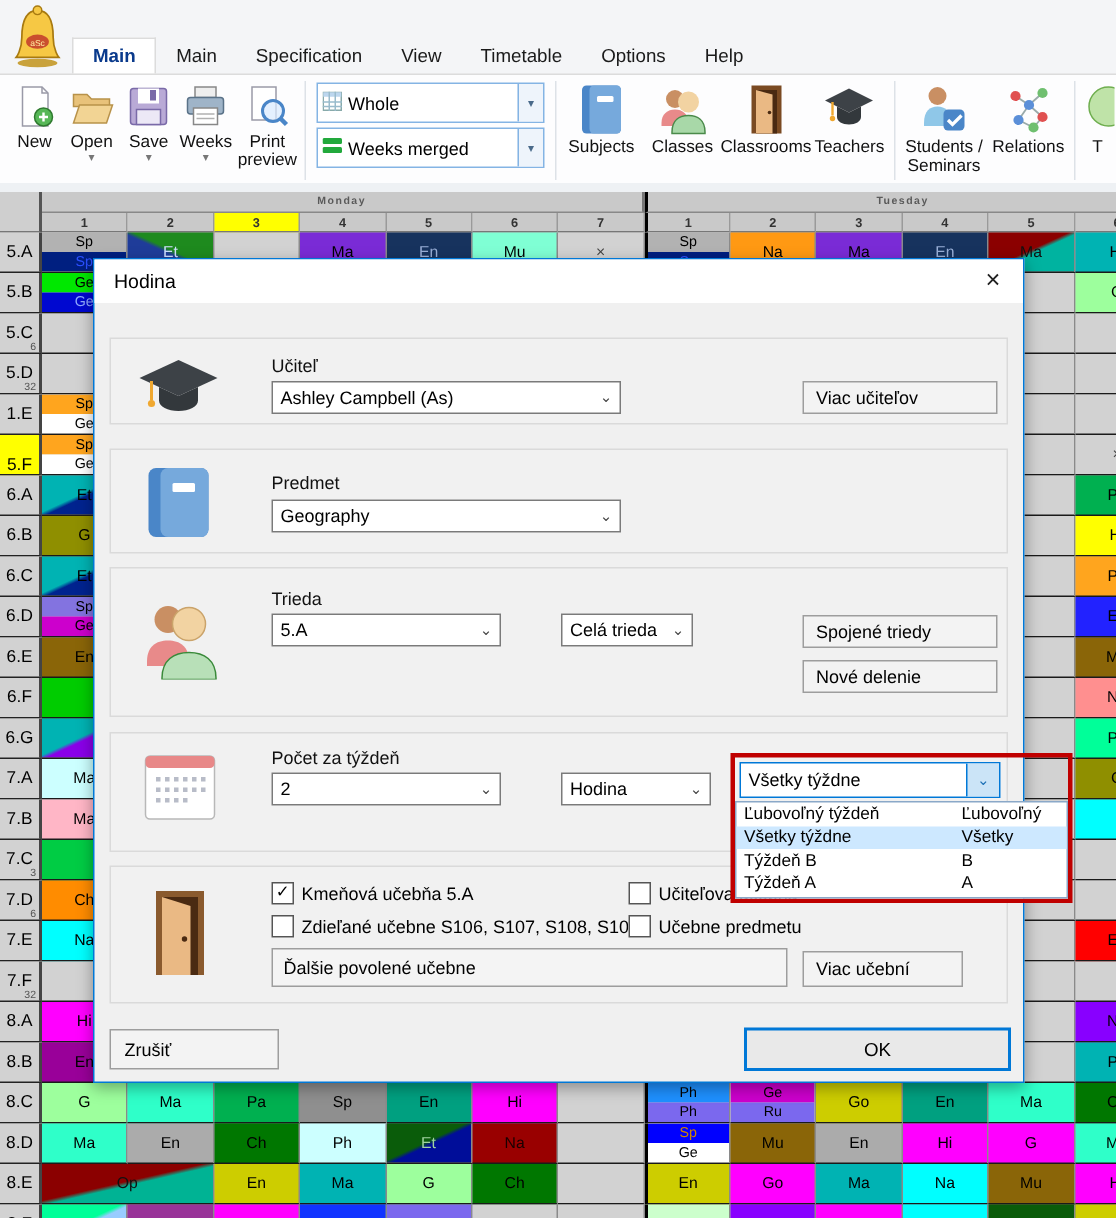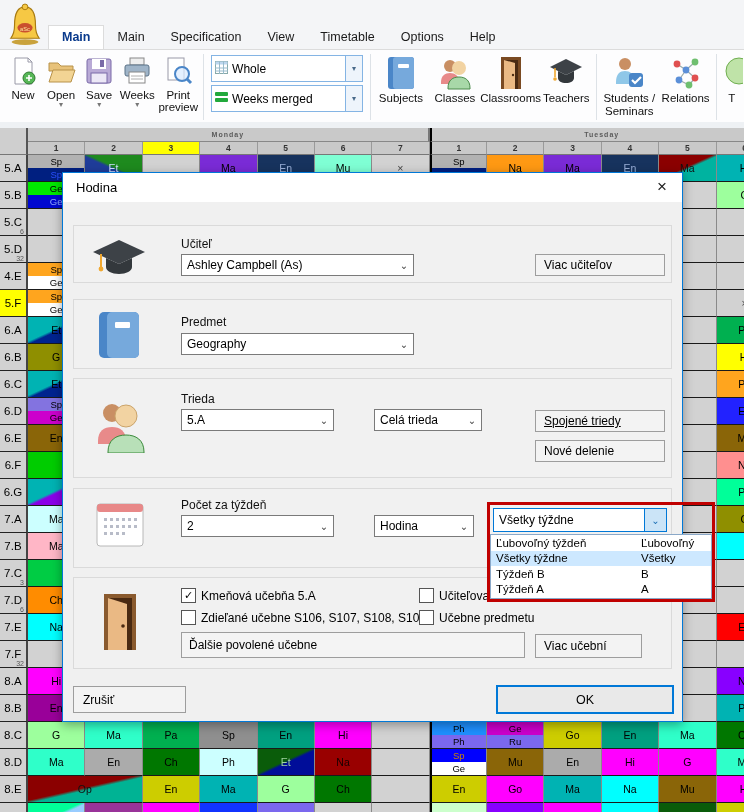--- a/index.html
+++ b/index.html
@@ -379,39 +379,39 @@
       <div class="g-cell" style="grid-area: 6 / 6 / auto / 7;"></div>
       <div class="g-cell" style="grid-area: 6 / 7 / auto / 8;"></div>
       <div class="g-cell" style="grid-area: 6 / 8 / auto / 9;"></div>
       <div class="g-cell daysep" style="grid-area: 6 / 9 / auto / 10;"></div>
       <div class="g-cell" style="grid-area: 6 / 10 / auto / 11;"></div>
       <div class="g-cell" style="grid-area: 6 / 11 / auto / 12;"></div>
       <div class="g-cell" style="grid-area: 6 / 12 / auto / 13;"></div>
       <div class="g-cell" style="grid-area: 6 / 13 / auto / 14;"></div>
       <div class="g-cell" style="grid-area: 6 / 14 / auto / 15;"></div>
       <div class="g-label" style="grid-area: 7 / 1;">
-        <span>4.E</span>
+        <span>1.E</span>
       </div>
       <div class="g-cell split" style="grid-area: 7 / 2 / auto / 3;">
         <div style="background: rgb(255, 165, 30); color: rgb(0, 0, 0);">Sp</div>
         <div style="background: rgb(255, 255, 255); color: rgb(0, 0, 0);">Ge</div>
       </div>
       <div class="g-cell" style="grid-area: 7 / 3 / auto / 4;"></div>
       <div class="g-cell" style="grid-area: 7 / 4 / auto / 5;"></div>
       <div class="g-cell" style="grid-area: 7 / 5 / auto / 6;"></div>
       <div class="g-cell" style="grid-area: 7 / 6 / auto / 7;"></div>
       <div class="g-cell" style="grid-area: 7 / 7 / auto / 8;"></div>
       <div class="g-cell" style="grid-area: 7 / 8 / auto / 9;"></div>
       <div class="g-cell daysep" style="grid-area: 7 / 9 / auto / 10;"></div>
       <div class="g-cell" style="grid-area: 7 / 10 / auto / 11;"></div>
       <div class="g-cell" style="grid-area: 7 / 11 / auto / 12;"></div>
       <div class="g-cell" style="grid-area: 7 / 12 / auto / 13;"></div>
       <div class="g-cell" style="grid-area: 7 / 13 / auto / 14;"></div>
       <div class="g-cell" style="grid-area: 7 / 14 / auto / 15;"></div>
-      <div class="g-label sel" style="grid-area: 8 / 1;">
+      <div class="g-label sel" style="grid-area: 8 / 1; align-items: flex-end;">
         <span>5.F</span>
       </div>
       <div class="g-cell split" style="grid-area: 8 / 2 / auto / 3;">
         <div style="background: rgb(255, 165, 30); color: rgb(0, 0, 0);">Sp</div>
         <div style="background: rgb(255, 255, 255); color: rgb(0, 0, 0);">Ge</div>
       </div>
       <div class="g-cell" style="grid-area: 8 / 3 / auto / 4;"></div>
       <div class="g-cell" style="grid-area: 8 / 4 / auto / 5;"></div>
       <div class="g-cell" style="grid-area: 8 / 5 / auto / 6;"></div>
       <div class="g-cell" style="grid-area: 8 / 6 / auto / 7;"></div>
@@ -784,25 +784,25 @@
         <circle cx="18" cy="14" r="9" fill="#c98f63"></circle>
         <path d="M4 42 c0 -10 6 -14 14 -14 s14 4 14 14 v3 h-28 z" fill="#e88a8a"></path>
         <circle cx="32" cy="17" r="11" fill="#f2d3a2" stroke="#caa36a"></circle>
         <path d="M14 53 c0 -12 8 -17 18 -17 s18 5 18 17 v1 h-36 z" fill="#b8e0b8" stroke="#3a8a3a"></path>
       </svg>
       <span class="flabel" style="top:13px">Trieda</span>
       <div class="combo" style="left:107px;top:30px;width:153px;">
         <span class="cval">5.A</span>
         <span class="chev">⌄</span>
       </div>
-      <div class="combo" style="left:300px;top:30px;width:108px;">
+      <div class="combo" style="left:300px;top:30px;width:88px;">
         <span class="cval">Celá trieda</span>
         <span class="chev">⌄</span>
       </div>
-      <div class="dbtn" style="left:461px;top:31px;width:130px;text-decoration:underline;">
+      <div class="dbtn" style="left:461px;top:31px;width:130px;">
         <span>Spojené triedy</span>
       </div>
       <div class="dbtn" style="left:461px;top:61px;width:130px;">
         <span>Nové delenie</span>
       </div>
     </div>
 
     <div class="panel" style="top:315px;height:80px;">
       <svg class="dico" style="top:14px;left:22px" width="48" height="44" viewBox="0 0 48 44">
         <rect x="1" y="1" width="46" height="42" rx="3" fill="#fff" stroke="#b8b8b8"></rect>

